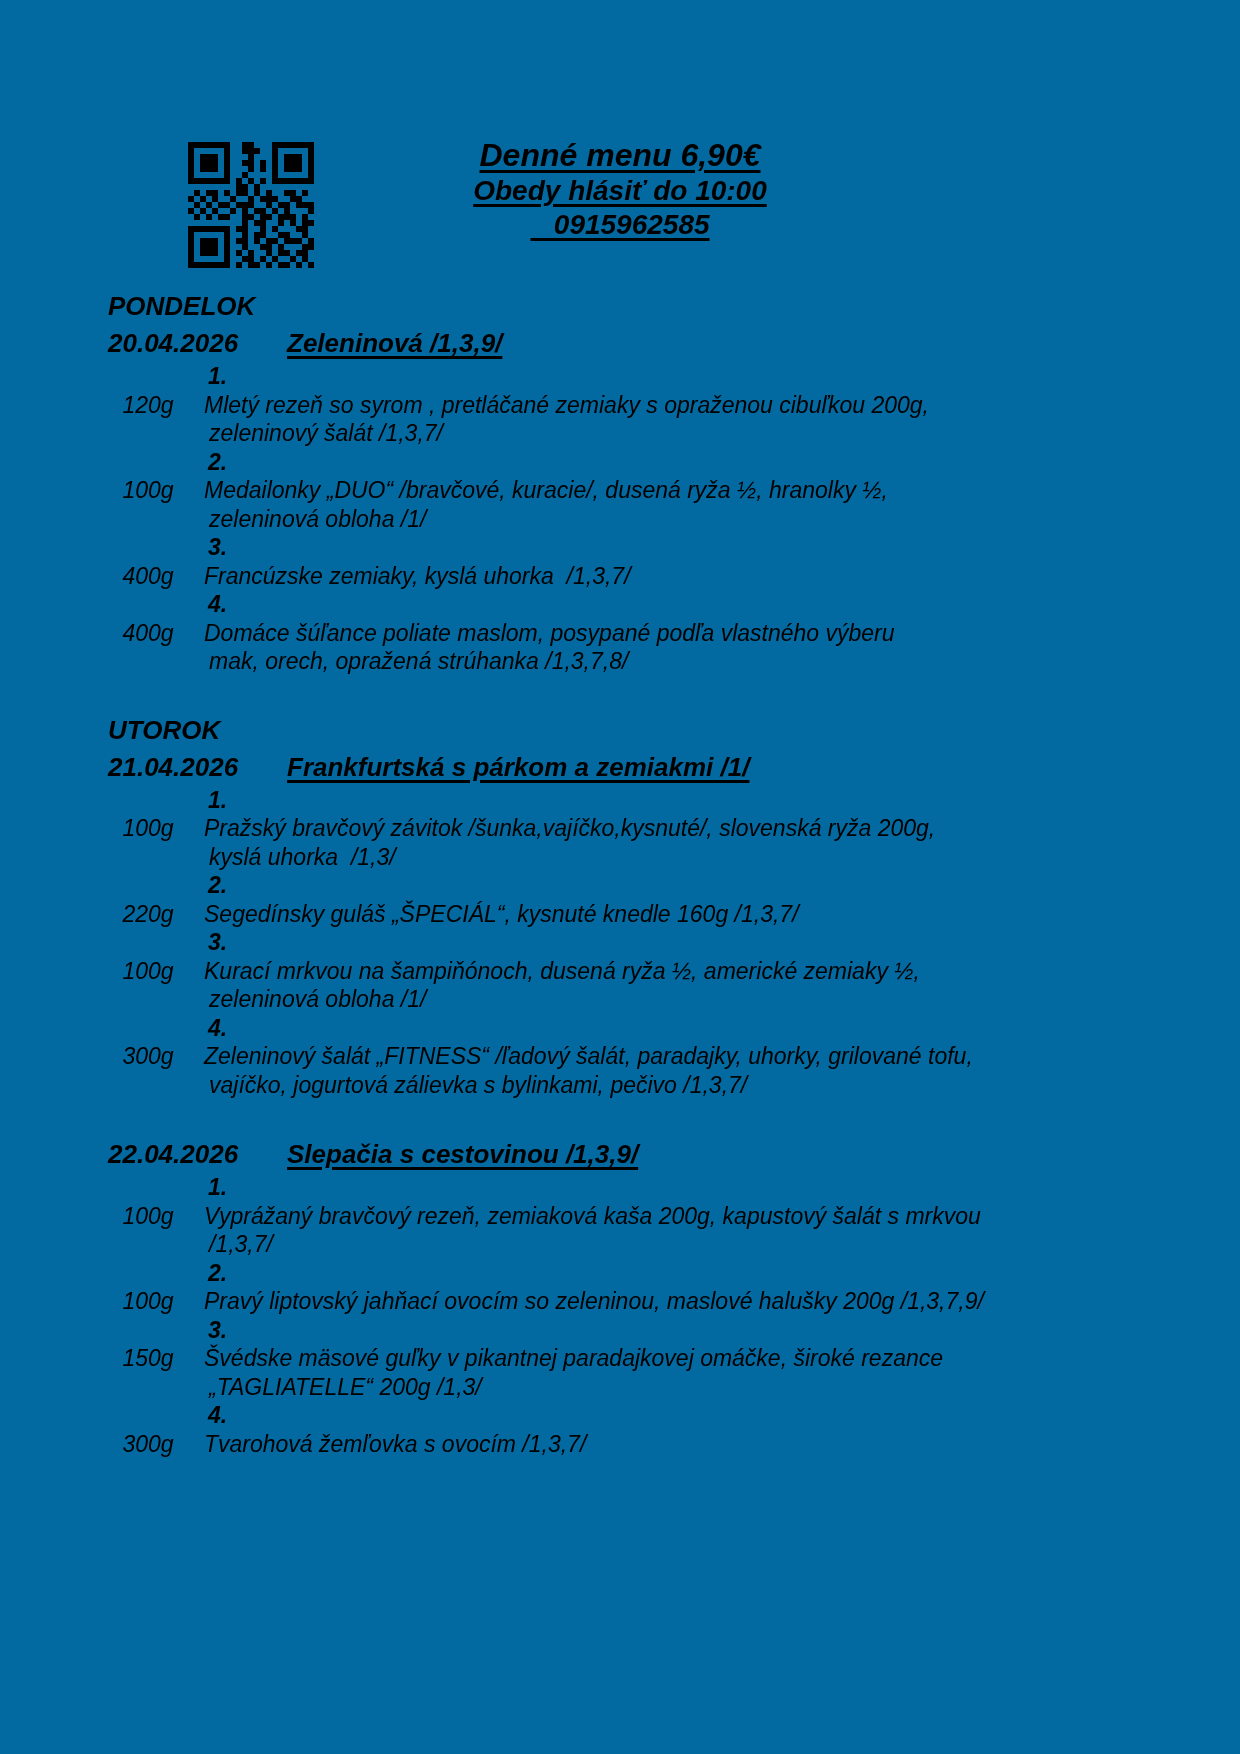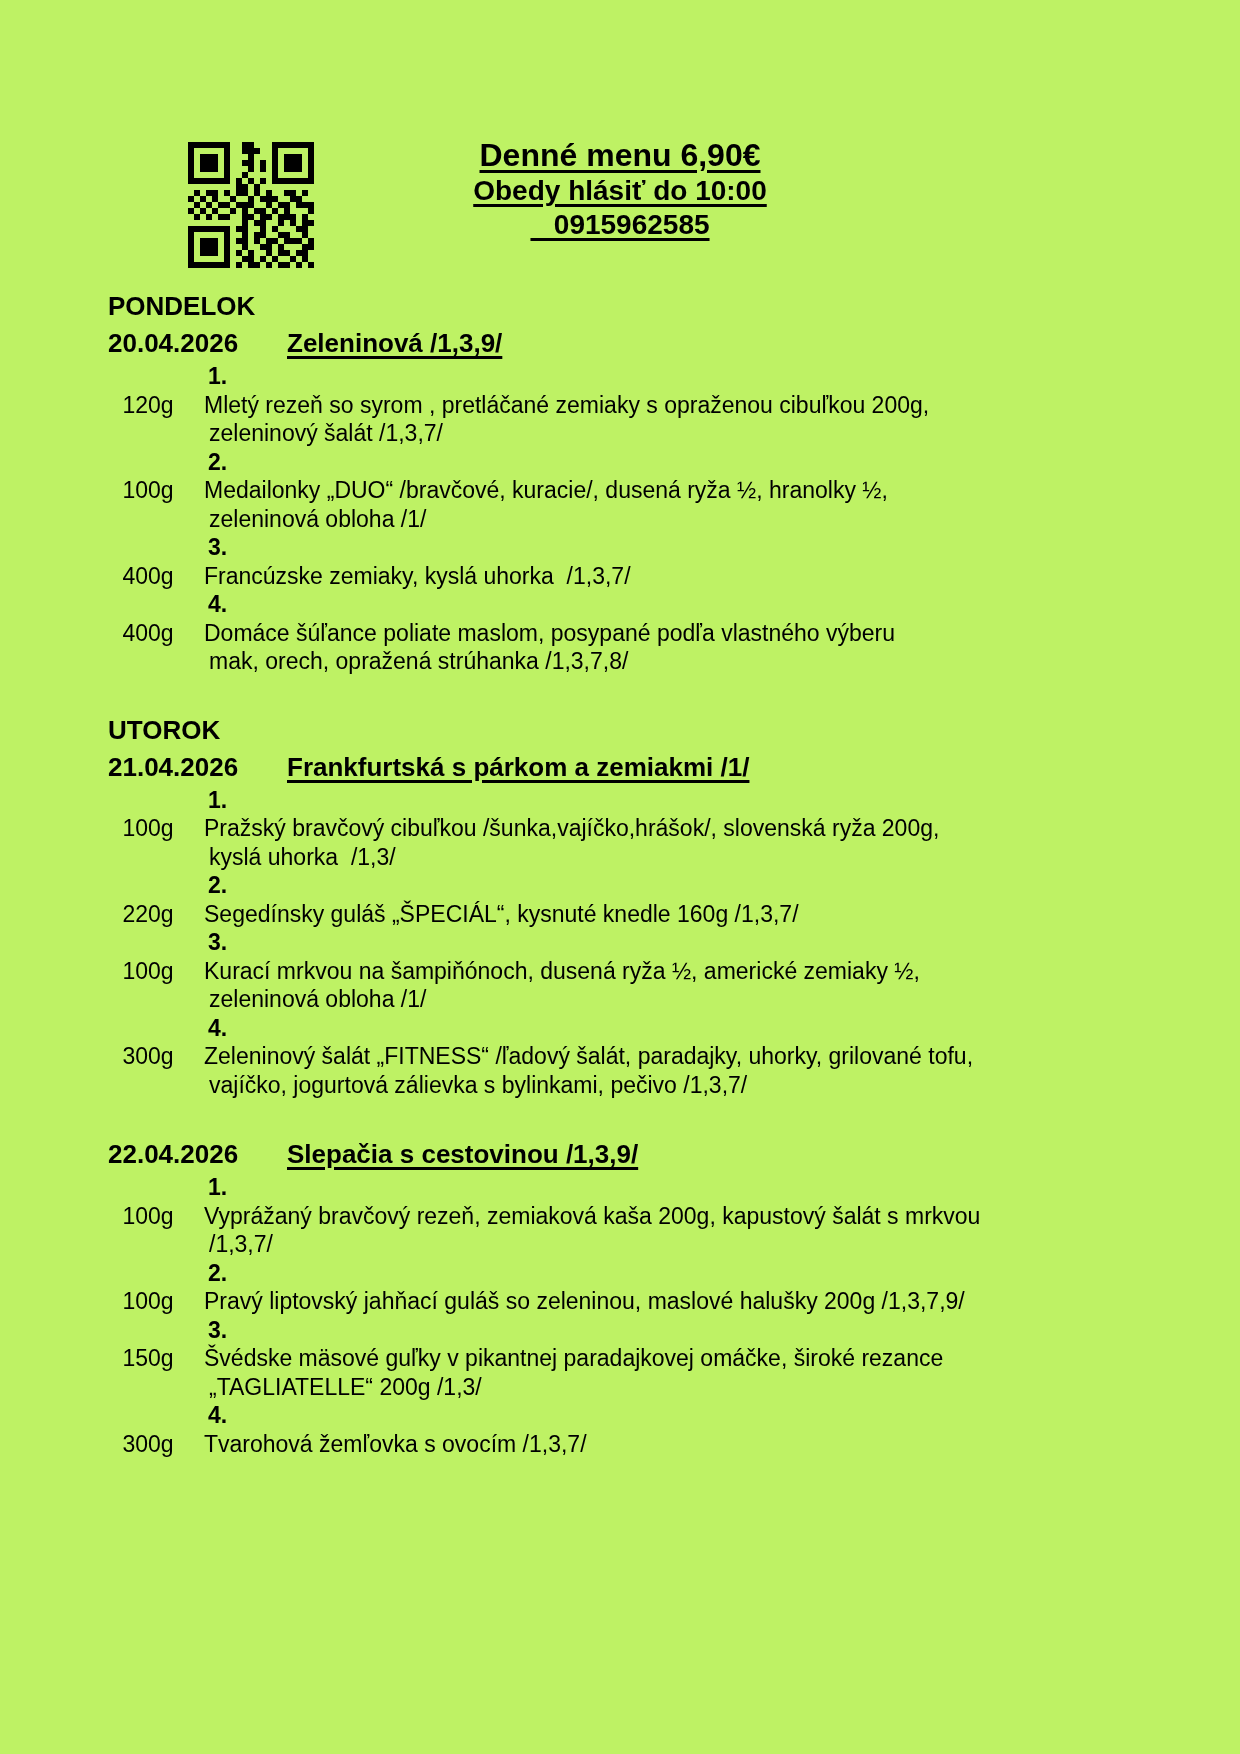--- a/index.html
+++ b/index.html
@@ -1,23 +1,24 @@
 <!DOCTYPE html>
 <html lang="sk"><head>
 <meta charset="utf-8">
 <style>
   html,body{margin:0;padding:0;background:#ffffff;}
   .page{
     position:relative;
     width:1240px;
     height:1754px;
-    background:#bef264;
+    background:#0369a1;
     color:#000000;
     font-family:"Liberation Sans", sans-serif;
     overflow:hidden;
+    font-style:italic;
   }
   
   .qr{
     position:absolute;
     left:188px;
     top:142px;
     width:126px;
     height:126px;
     display:grid;
     grid-template-columns:repeat(21,6px);
@@ -570,42 +571,42 @@
       <div class="row"><span class="w"></span><span class="t cont">mak, orech, opražená strúhanka /1,3,7,8/</span></div>
     </section>
 
     <section class="day">
       <div class="day-name">UTOROK</div>
       <div class="day-row">
         <span class="date">21.04.2026</span>
         <span class="soup">Frankfurtská s párkom a zemiakmi /1/</span>
       </div>
       <div class="row"><span class="w"></span><span class="t num">1.</span></div>
-      <div class="row"><span class="w">100g</span><span class="t">Pražský bravčový cibuľkou /šunka,vajíčko,hrášok/, slovenská ryža 200g,</span></div>
+      <div class="row"><span class="w">100g</span><span class="t">Pražský bravčový závitok /šunka,vajíčko,kysnuté/, slovenská ryža 200g,</span></div>
       <div class="row"><span class="w"></span><span class="t cont">kyslá uhorka  /1,3/</span></div>
       <div class="row"><span class="w"></span><span class="t num">2.</span></div>
       <div class="row"><span class="w">220g</span><span class="t">Segedínsky guláš „ŠPECIÁL“, kysnuté knedle 160g /1,3,7/</span></div>
       <div class="row"><span class="w"></span><span class="t num">3.</span></div>
       <div class="row"><span class="w">100g</span><span class="t">Kurací mrkvou na šampiňónoch, dusená ryža ½, americké zemiaky ½,</span></div>
       <div class="row"><span class="w"></span><span class="t cont">zeleninová obloha /1/</span></div>
       <div class="row"><span class="w"></span><span class="t num">4.</span></div>
       <div class="row"><span class="w">300g</span><span class="t">Zeleninový šalát „FITNESS“ /ľadový šalát, paradajky, uhorky, grilované tofu,</span></div>
       <div class="row"><span class="w"></span><span class="t cont">vajíčko, jogurtová zálievka s bylinkami, pečivo /1,3,7/</span></div>
     </section>
 
     <section class="day">
       <div class="day-row">
         <span class="date">22.04.2026</span>
         <span class="soup">Slepačia s cestovinou /1,3,9/</span>
       </div>
       <div class="row"><span class="w"></span><span class="t num">1.</span></div>
       <div class="row"><span class="w">100g</span><span class="t">Vyprážaný bravčový rezeň, zemiaková kaša 200g, kapustový šalát s mrkvou</span></div>
       <div class="row"><span class="w"></span><span class="t cont">/1,3,7/</span></div>
       <div class="row"><span class="w"></span><span class="t num">2.</span></div>
-      <div class="row"><span class="w">100g</span><span class="t">Pravý liptovský jahňací guláš so zeleninou, maslové halušky 200g /1,3,7,9/</span></div>
+      <div class="row"><span class="w">100g</span><span class="t">Pravý liptovský jahňací ovocím so zeleninou, maslové halušky 200g /1,3,7,9/</span></div>
       <div class="row"><span class="w"></span><span class="t num">3.</span></div>
       <div class="row"><span class="w">150g</span><span class="t">Švédske mäsové guľky v pikantnej paradajkovej omáčke, široké rezance</span></div>
       <div class="row"><span class="w"></span><span class="t cont">„TAGLIATELLE“ 200g /1,3/</span></div>
       <div class="row"><span class="w"></span><span class="t num">4.</span></div>
       <div class="row"><span class="w">300g</span><span class="t">Tvarohová žemľovka s ovocím /1,3,7/</span></div>
     </section>
 
   </div>
 </div>
 

